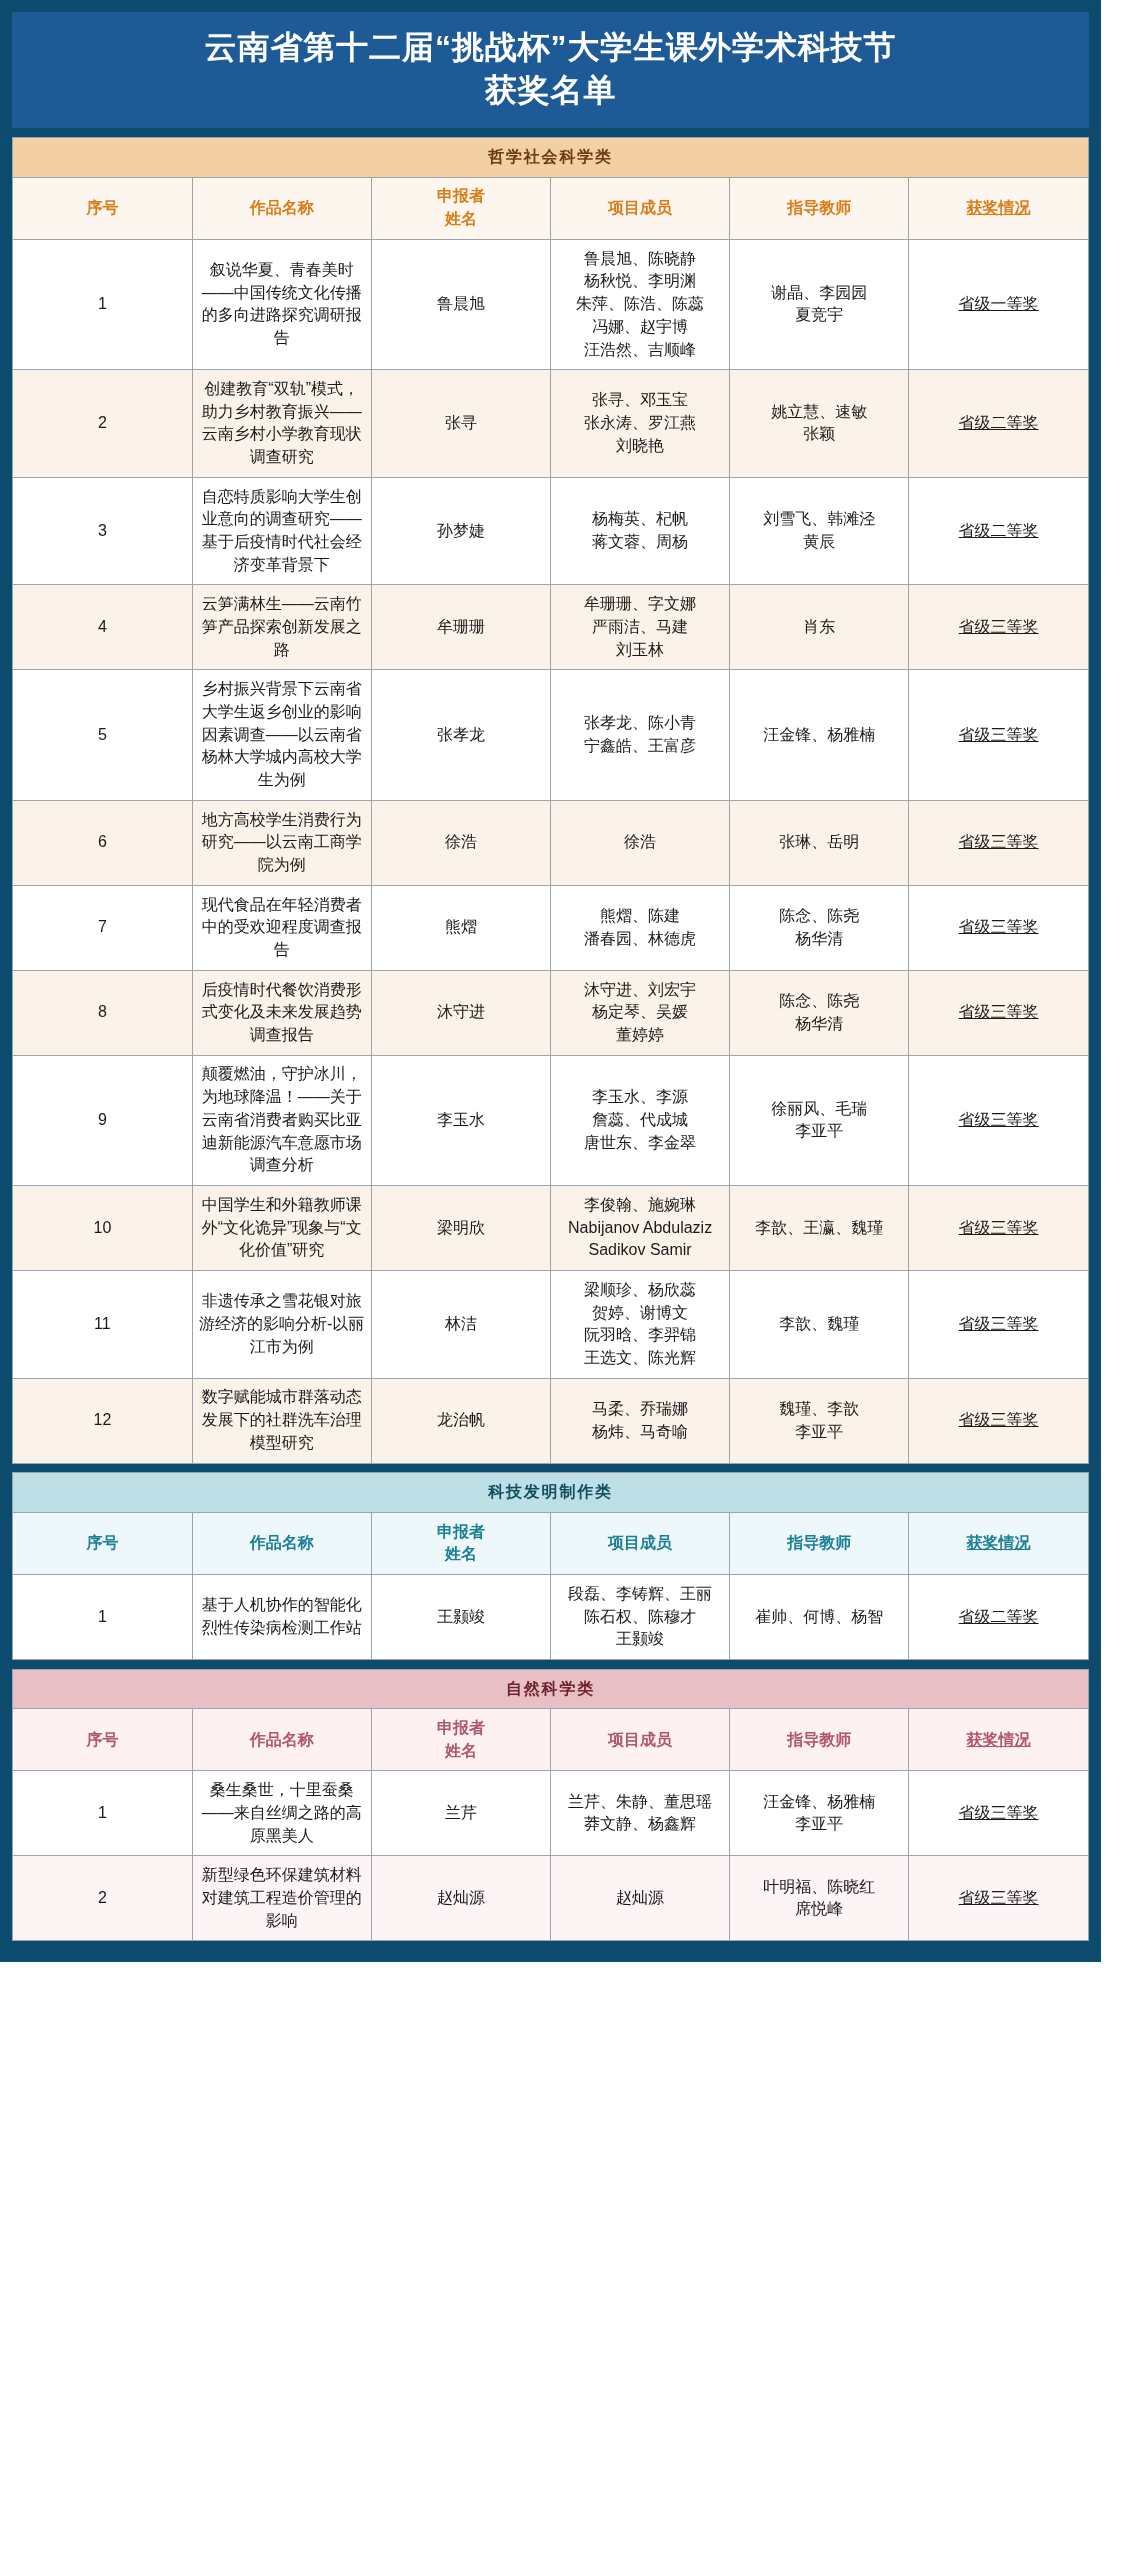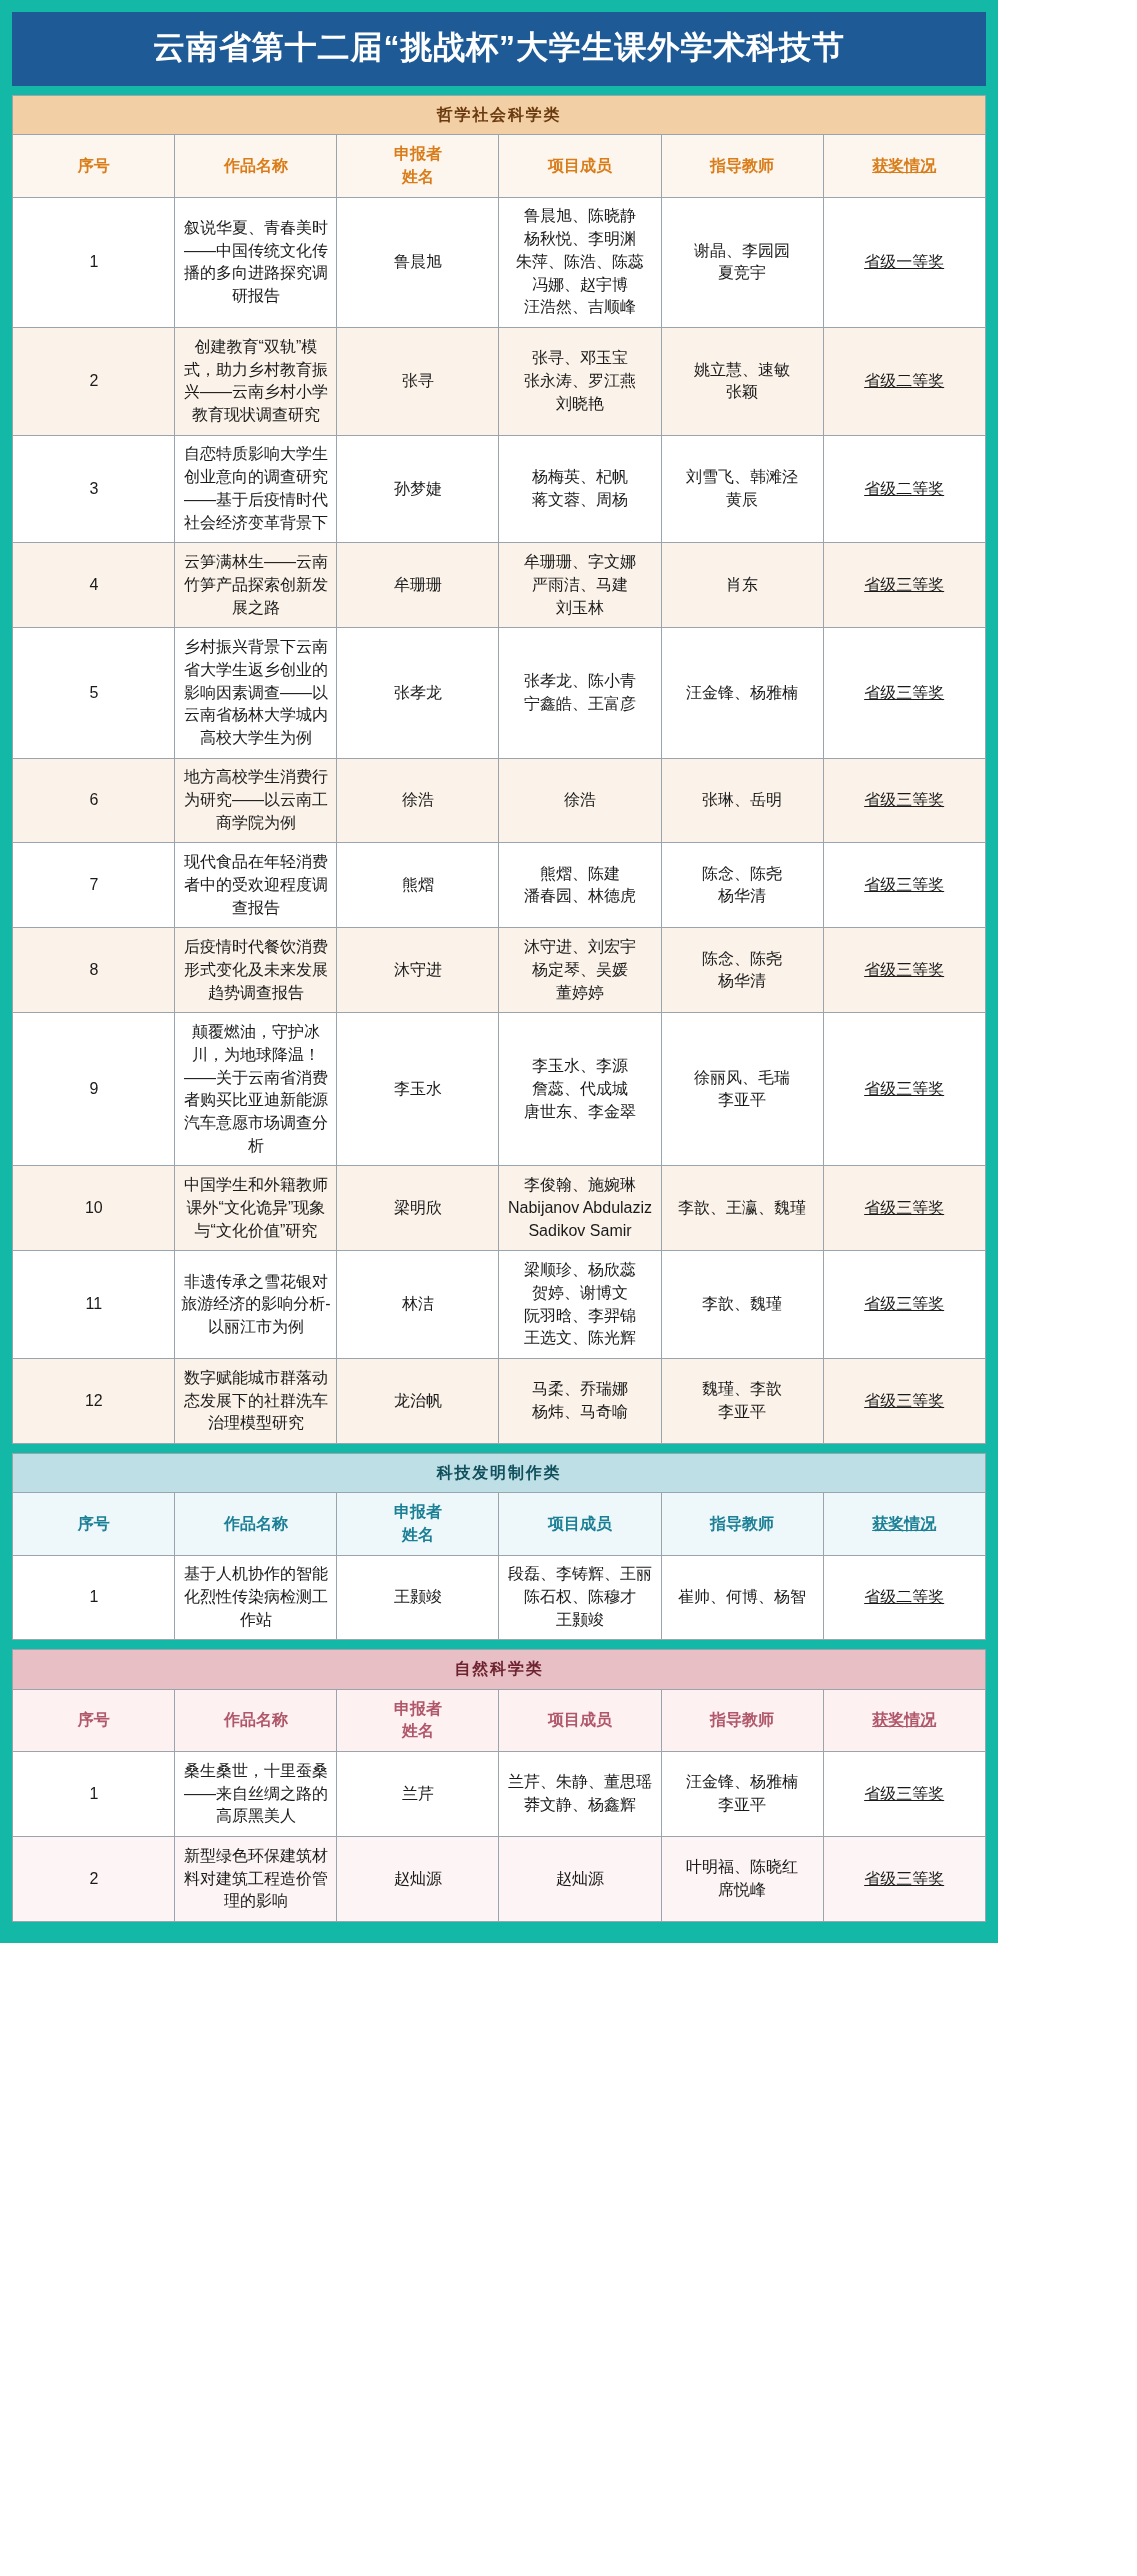--- a/index.html
+++ b/index.html
@@ -6,24 +6,24 @@
     margin: 0;
     padding: 0;
     background: #ffffff;
   }
   body {
     width: 1138px;
     font-family: "Liberation Sans", "DejaVu Sans", sans-serif;
     color: #1a1a1a;
   }
   .page {
-    width: 998px;
+    width: 1101px;
     box-sizing: border-box;
     padding: 12.3px 12.3px 21px 12.3px;
-    background: #14b8a6;
+    background: #0c4a6e;
   }
   .title-bar {
     background: #1e5a96;
     color: #ffffff;
     text-align: center;
     font-size: 32px;
     font-weight: bold;
     line-height: 1.32;
     padding: 14px 17.5px 17.5px 17.5px;
     letter-spacing: 0.9px;
@@ -84,20 +84,21 @@
   td.c-work { text-align: center; }
   .nowrapline { white-space: nowrap; }
 </style>
 </head>
 <body>
 
 <div class="page">
 
   <div class="title-bar">
     <span>云南省第十二届“挑战杯”大学生课外学术科技节</span>
+    <span class="line2">获奖名单</span>
   </div>
 
   <table class="award sec-phil">
     <tbody>
       <tr>
         <td class="section-banner" colspan="6">哲学社会科学类</td>
       </tr>
       <tr class="colhead">
         <td class="c-idx">序号</td>
         <td class="c-work">作品名称</td>

